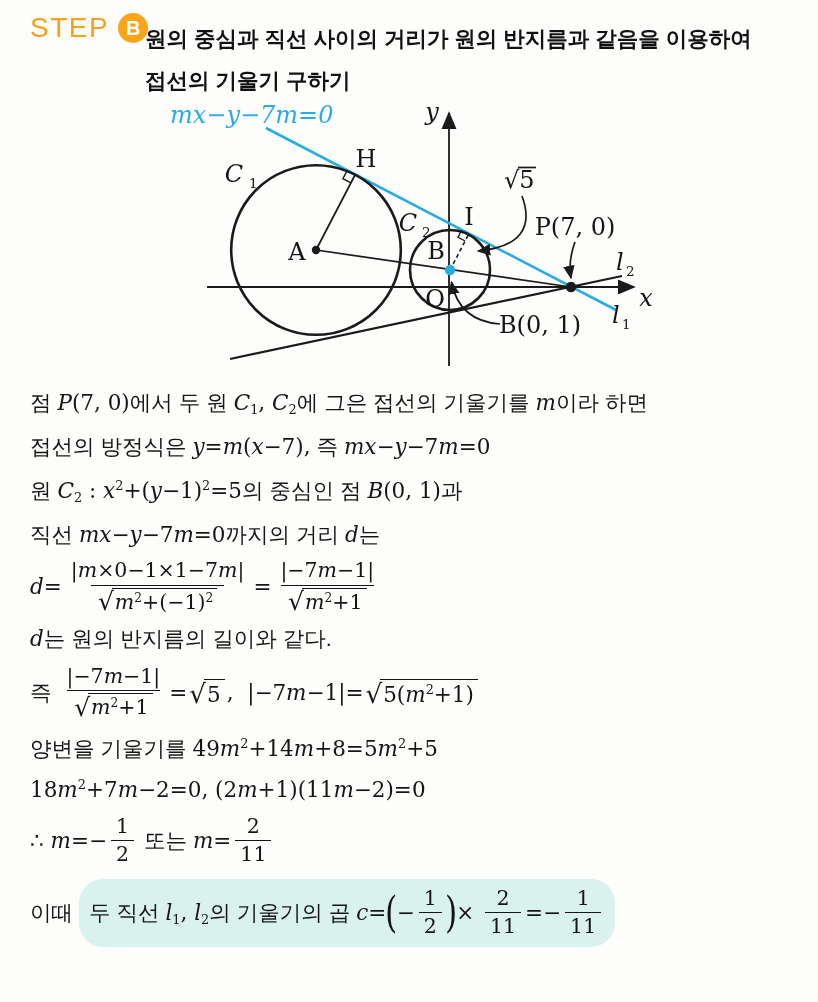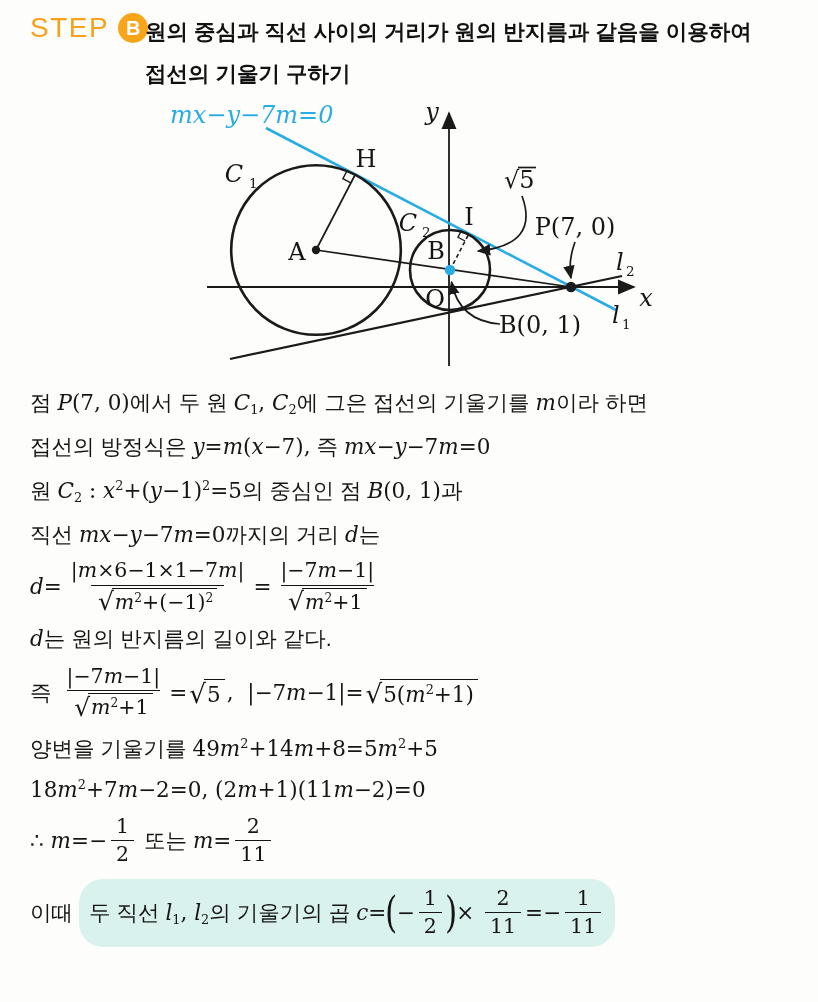--- a/index.html
+++ b/index.html
@@ -3,21 +3,21 @@
 <meta charset="utf-8">
 <style>
   html,body{margin:0;padding:0;background:#e8e8e8;}
   .page{position:relative;width:818px;height:1002px;background:#fdfdfb;overflow:hidden;
         font-family:"Liberation Sans",sans-serif;color:#151515;}
   
   .header{position:absolute;left:30px;top:12px;display:flex;align-items:center;gap:9px;}
   .step-text{font-weight:400;font-size:28px;letter-spacing:1.5px;color:var(--step);}
   .step-badge{width:30px;height:30px;border-radius:50%;background:var(--badge);color:#fff;
               font-weight:700;font-size:20px;line-height:30px;text-align:center;}
-  .title{position:absolute;left:145px;top:11px;width:640px;font-weight:700;font-size:21.5px;
+  .title{position:absolute;left:145px;top:18px;width:640px;font-weight:700;font-size:21.5px;
          line-height:42px;color:#111;}
   
   .diagram{position:absolute;left:0;top:95px;}
   .diagram .ink{stroke:#1a1a1a;fill:none;}
   .diagram .accent{stroke:var(--accent);fill:none;}
   .slab{font-family:"DejaVu Serif","Liberation Serif",serif;font-size:24px;fill:#151515;}
   .it{font-style:italic;}
   .ssub{font-size:13.5px;}
   .cy{fill:var(--accent);}
   
@@ -155,21 +155,21 @@
       </div>
     <div class="line l4">
         <span class="kr">직선 </span>
         <span class="m"><i>mx</i><span>−</span><i>y</i><span>−7</span><i>m</i><span>=0</span></span>
         <span class="kr">까지의 거리 </span>
         <span class="m"><i>d</i></span>
         <span class="kr">는</span>
       </div>
     <div class="line l5">
         <span class="m"><i>d</i><span>=</span></span>
-        <span class="frac m"><span class="num"><span class="m"><span>|</span><i>m</i><span>×6−1×1−7</span><i>m</i><span>|</span></span></span><span class="den"><span class="sqrt m"><span class="rad">√</span><span class="body"><span class="m"><i>m</i><sup><span>2</span></sup><span>+(−1)</span><sup><span>2</span></sup></span></span></span></span></span>
+        <span class="frac m"><span class="num"><span class="m"><span>|</span><i>m</i><span>×0−1×1−7</span><i>m</i><span>|</span></span></span><span class="den"><span class="sqrt m"><span class="rad">√</span><span class="body"><span class="m"><i>m</i><sup><span>2</span></sup><span>+(−1)</span><sup><span>2</span></sup></span></span></span></span></span>
         <span class="m"><span>=</span></span>
         <span class="frac m"><span class="num"><span class="m"><span>|−7</span><i>m</i><span>−1|</span></span></span><span class="den"><span class="sqrt m"><span class="rad">√</span><span class="body"><span class="m"><i>m</i><sup><span>2</span></sup><span>+1</span></span></span></span></span></span>
       </div>
     <div class="line l6">
         <span class="m"><i>d</i></span>
         <span class="kr">는 원의 반지름의 길이와 같다.</span>
       </div>
     <div class="line l7">
         <span class="kr">즉 </span>
         <span class="frac m"><span class="num"><span class="m"><span>|−7</span><i>m</i><span>−1|</span></span></span><span class="den"><span class="sqrt m"><span class="rad">√</span><span class="body"><span class="m"><i>m</i><sup><span>2</span></sup><span>+1</span></span></span></span></span></span>

